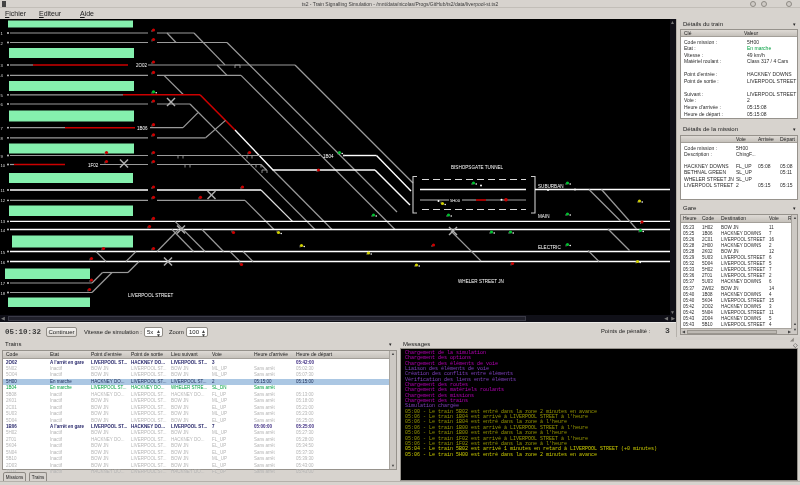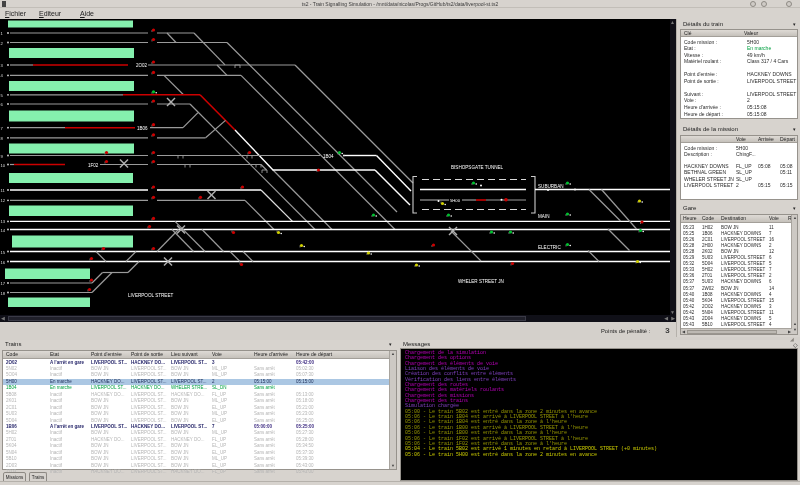--- a/index.html
+++ b/index.html
@@ -352,20 +352,34 @@
       <span style="position:absolute;left:0px;top:0;font-size:5px;color:#777;">▲</span>
       <span style="position:absolute;left:0px;bottom:0;font-size:5px;color:#777;">▼</span>
     </div>
   <div id="simhsb" class="abs">
       <span style="position:absolute;left:1px;top:0;font-size:5px;color:#777;">◀</span>
       <div class="handle"></div>
       <span style="position:absolute;right:8px;top:0;font-size:5px;color:#777;">◀</span>
       <span style="position:absolute;right:1px;top:0;font-size:5px;color:#777;">▶</span>
     </div>
 
+  <div id="toolbar" class="abs">
+    <span class="lbl lcd" style="left:5px;top:5px;font-size:7.5px;">05:10:32</span>
+    <div class="btn" style="left:46px;top:4px;width:31px;height:10px;line-height:9px;">Continuer</div>
+    <span class="lbl" style="left:84px;">Vitesse de simulation :</span>
+    <div class="spin" style="left:144px;top:4px;width:19px;height:10px;">
+        <span style="position:absolute;left:2px;top:1px;">5x</span>
+        <span class="ar" style="top:1px;">▲<br>▼</span>
+      </div>
+    <span class="lbl" style="left:169px;">Zoom :</span>
+    <div class="spin" style="left:186px;top:4px;width:22px;height:10px;">
+        <span style="position:absolute;left:2px;top:1px;">100</span>
+        <span class="ar" style="top:1px;">▲<br>▼</span>
+      </div>
+  </div>
   <div class="abs" style="left:601px;top:328px;font-size:5.8px;color:#222;">Points de pénalité :</div>
   <div class="abs lcd" style="left:665px;top:326px;font-size:8px;">3</div>
 
   <div id="dock" class="abs">
       <span class="pheader" style="left:6px;top:2px;">Détails du train</span>
       <span class="pheader" style="left:116px;top:2px;font-size:5px;">▾</span>
       <div class="ptable" style="left:3px;top:10px;width:118px;height:90px;">
         <div class="thead" style="height:7px;">
           <span style="position:absolute;left:3px;">Clé</span>
           <span style="position:absolute;left:63px;">Valeur</span>

